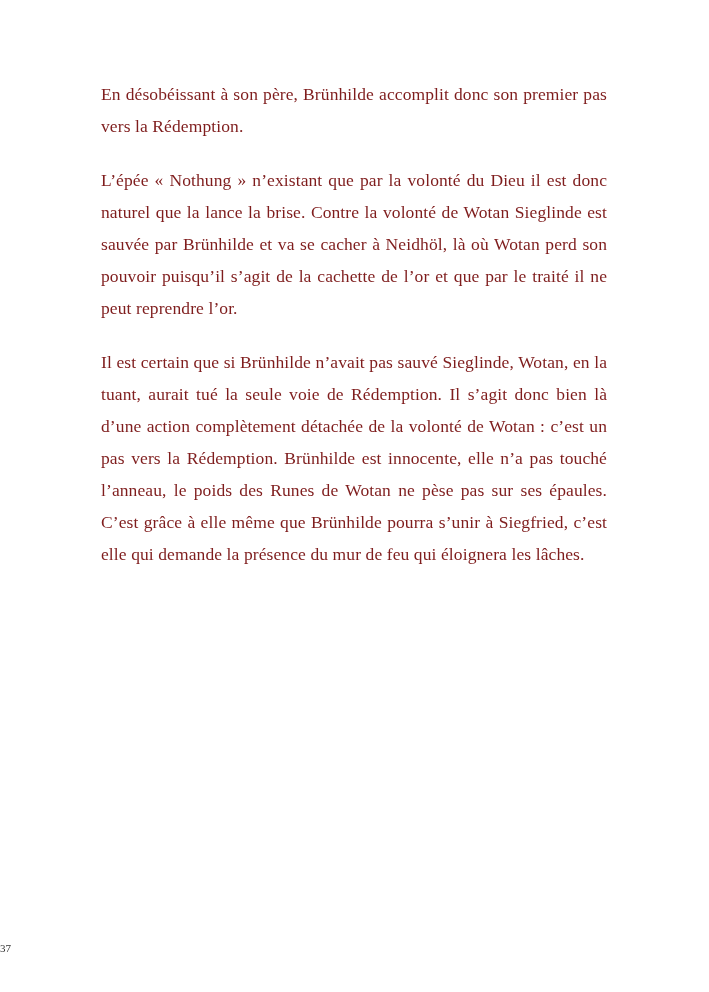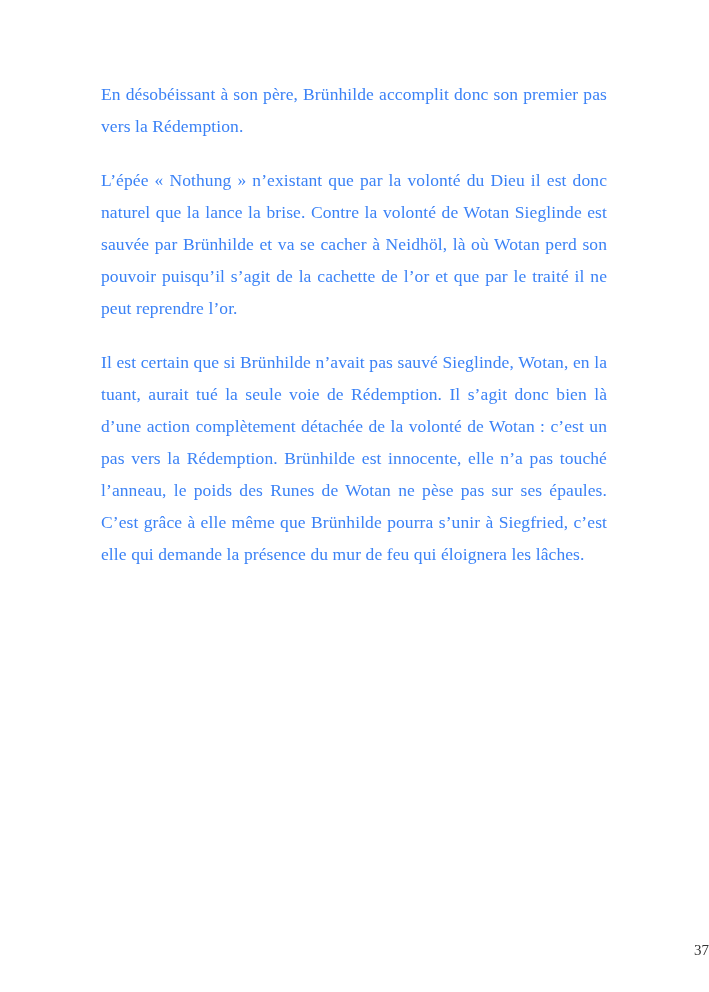--- a/index.html
+++ b/index.html
@@ -29,32 +29,32 @@
     top: 78px;
     width: 506px;
   }
   p.para {
     margin: 0 0 22px 0;
     font-size: 17.5px;
     line-height: 32px;
     text-align: justify;
     text-justify: inter-word;
     letter-spacing: 0.1px;
-    color: #3b82f6;
+    color: #7f1d1d;
   }
   p.para:last-child {
     margin-bottom: 12px;
   }
   .folio {
     position: absolute;
     left: 0;
     top: 942px;
     width: 709px;
-    text-align: right;
-    font-size: 15px;
+    text-align: left;
+    font-size: 11px;
     color: #333333;
     font-family: "Liberation Serif", "DejaVu Serif", serif;
   }
 </style>
 </head>
 <body>
 
 <div class="page">
   <div class="content">
     <p class="para">En désobéissant à son père, Brünhilde accomplit donc son premier pas vers la Rédemption.</p>

